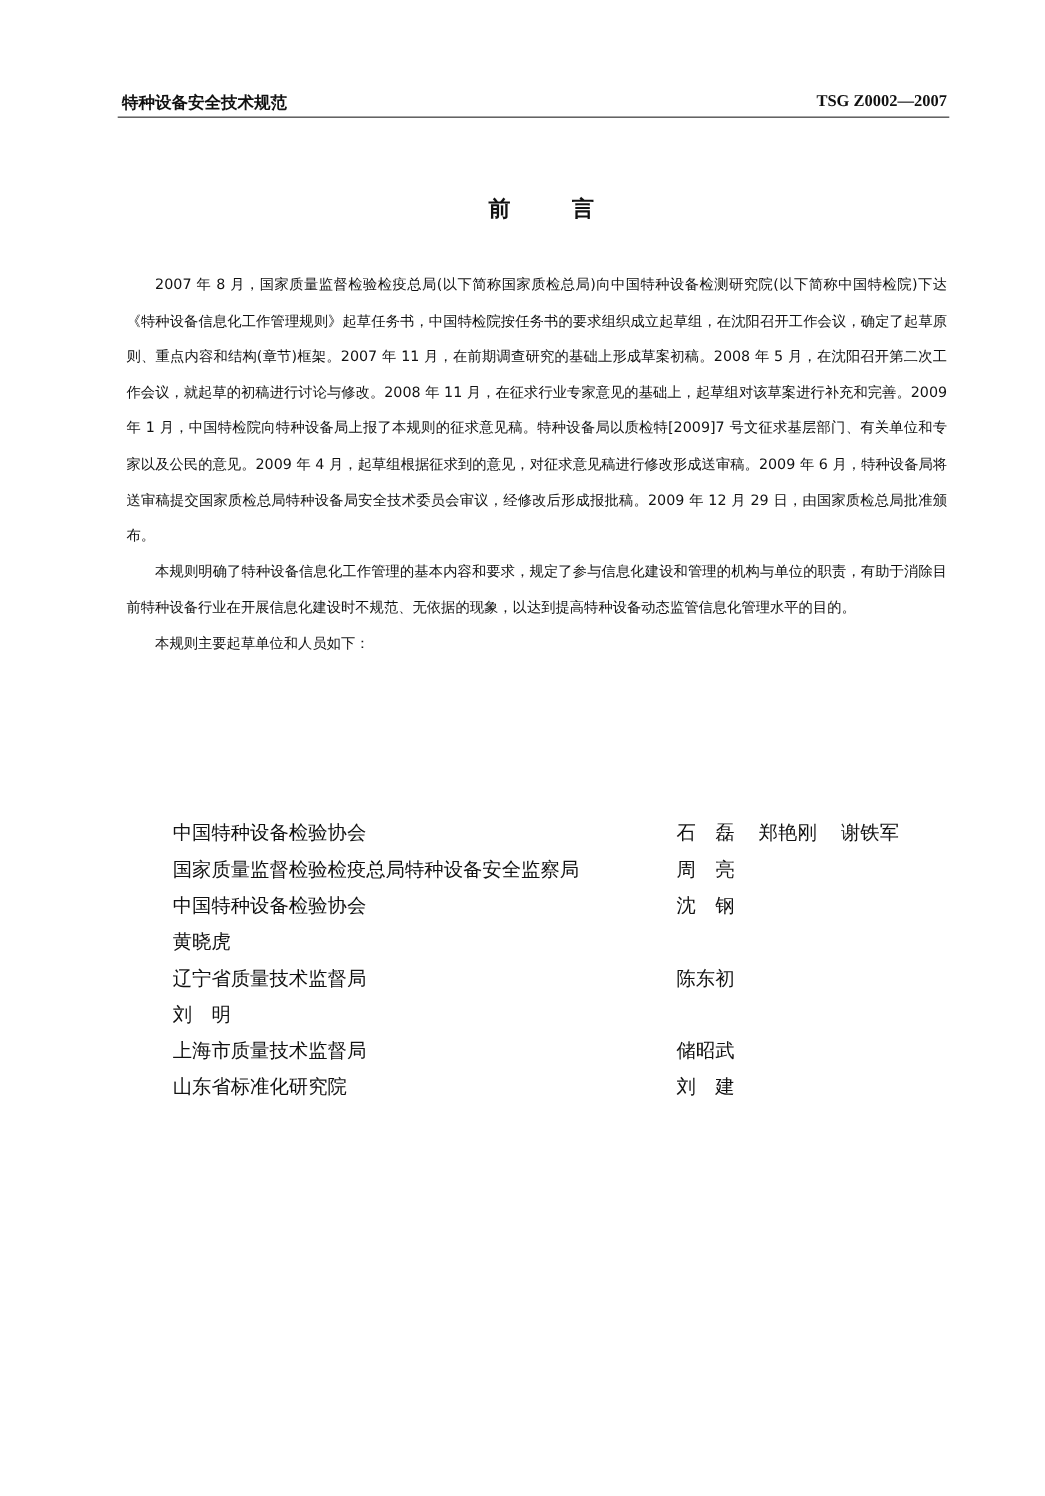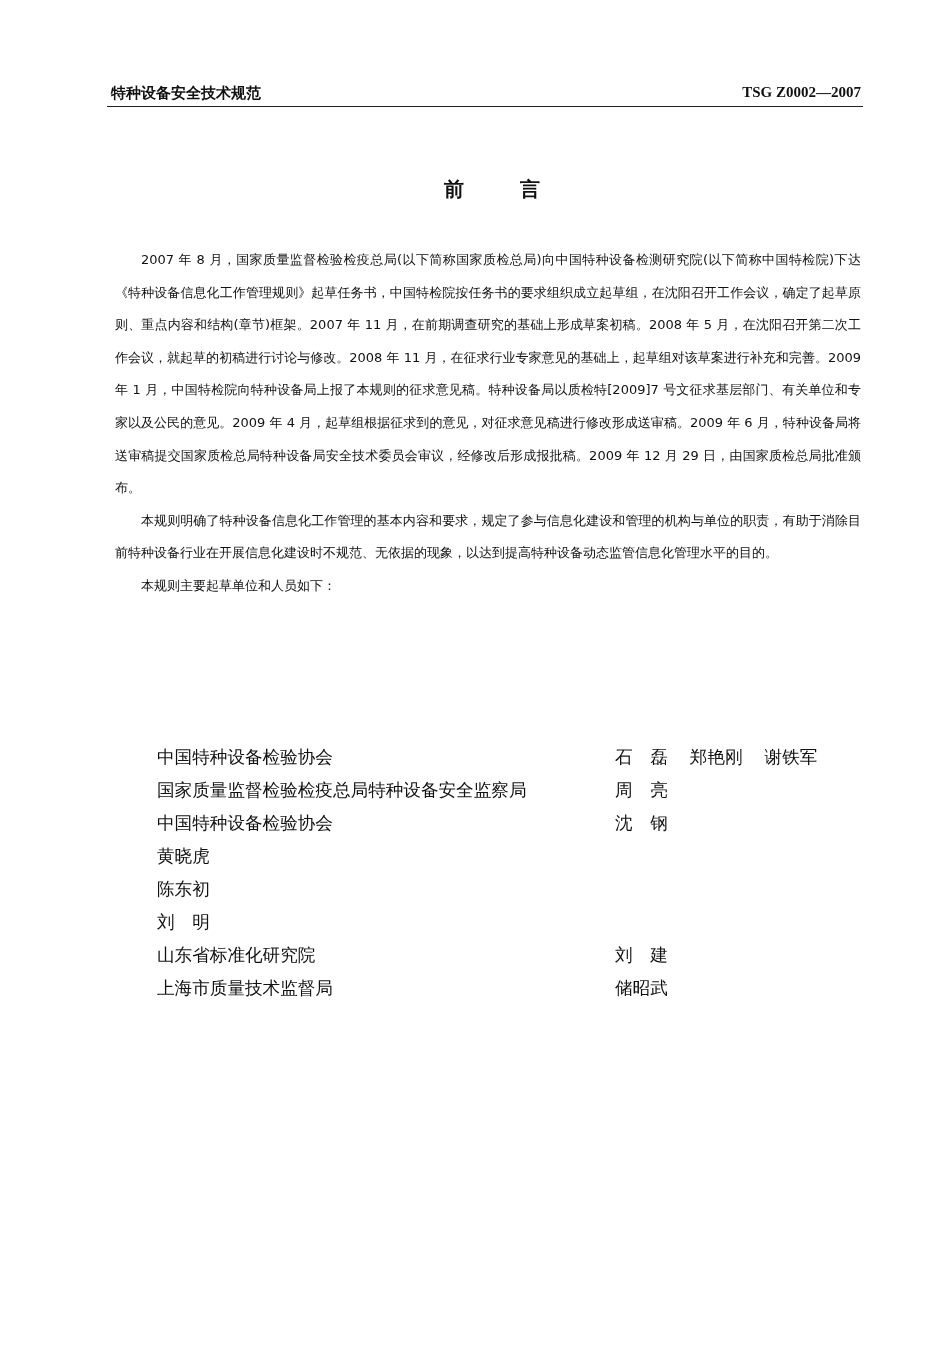--- a/index.html
+++ b/index.html
@@ -60,35 +60,36 @@
       <span class="persons">
           <span class="person">沈　钢</span>
         </span>
     </div>
     <div class="roster-row">
       <span class="persons">
           <span class="person">黄晓虎</span>
         </span>
     </div>
     <div class="roster-row">
+      <span class="org">辽宁省质量技术监督局</span>
       <span class="persons">
           <span class="person">陈东初</span>
         </span>
     </div>
     <div class="roster-row">
       <span class="persons">
           <span class="person">刘　明</span>
         </span>
     </div>
     <div class="roster-row">
+      <span class="org">上海市质量技术监督局</span>
+      <span class="persons">
+          <span class="person">储昭武</span>
+        </span>
+    </div>
+    <div class="roster-row">
       <span class="org">山东省标准化研究院</span>
       <span class="persons">
           <span class="person">刘　建</span>
-        </span>
-    </div>
-    <div class="roster-row">
-      <span class="org">上海市质量技术监督局</span>
-      <span class="persons">
-          <span class="person">储昭武</span>
         </span>
     </div>
   </div>
 </div>
 
 </body></html>

